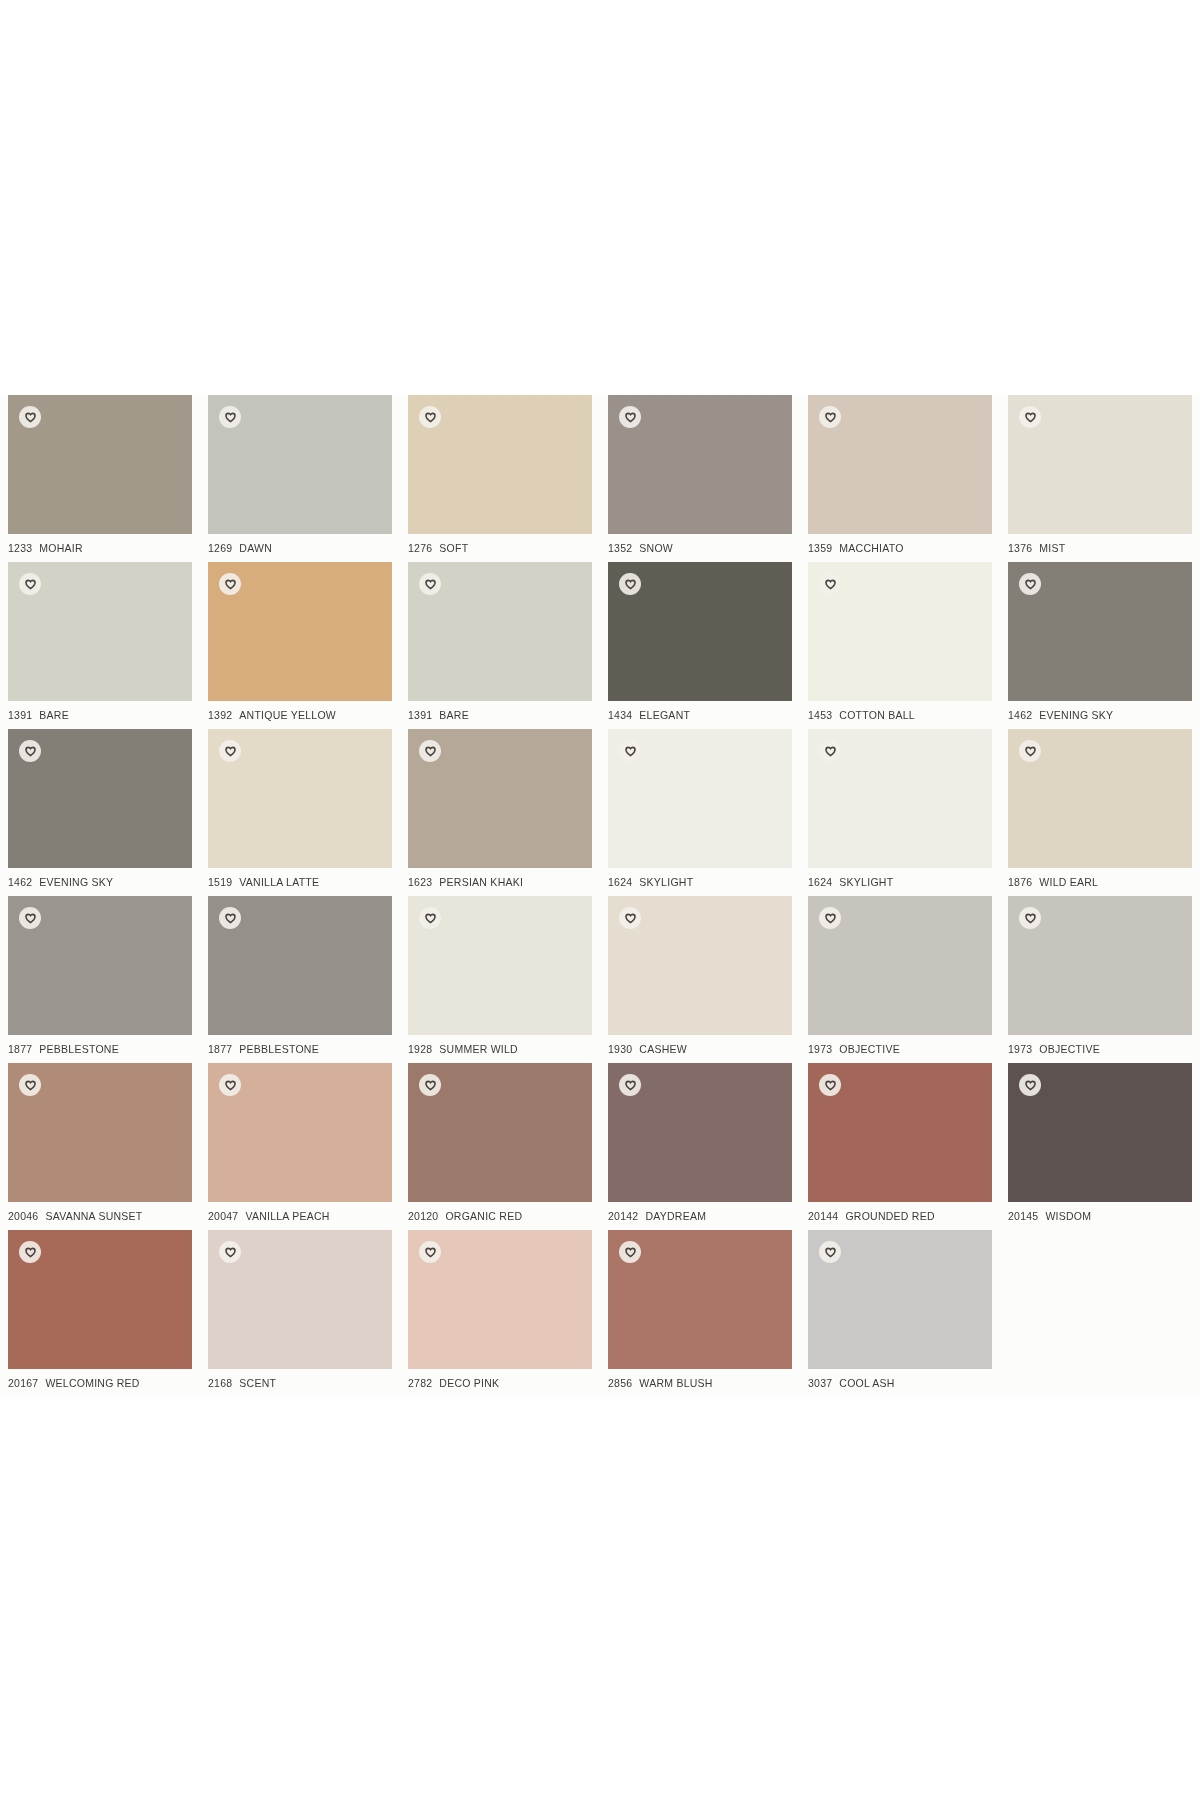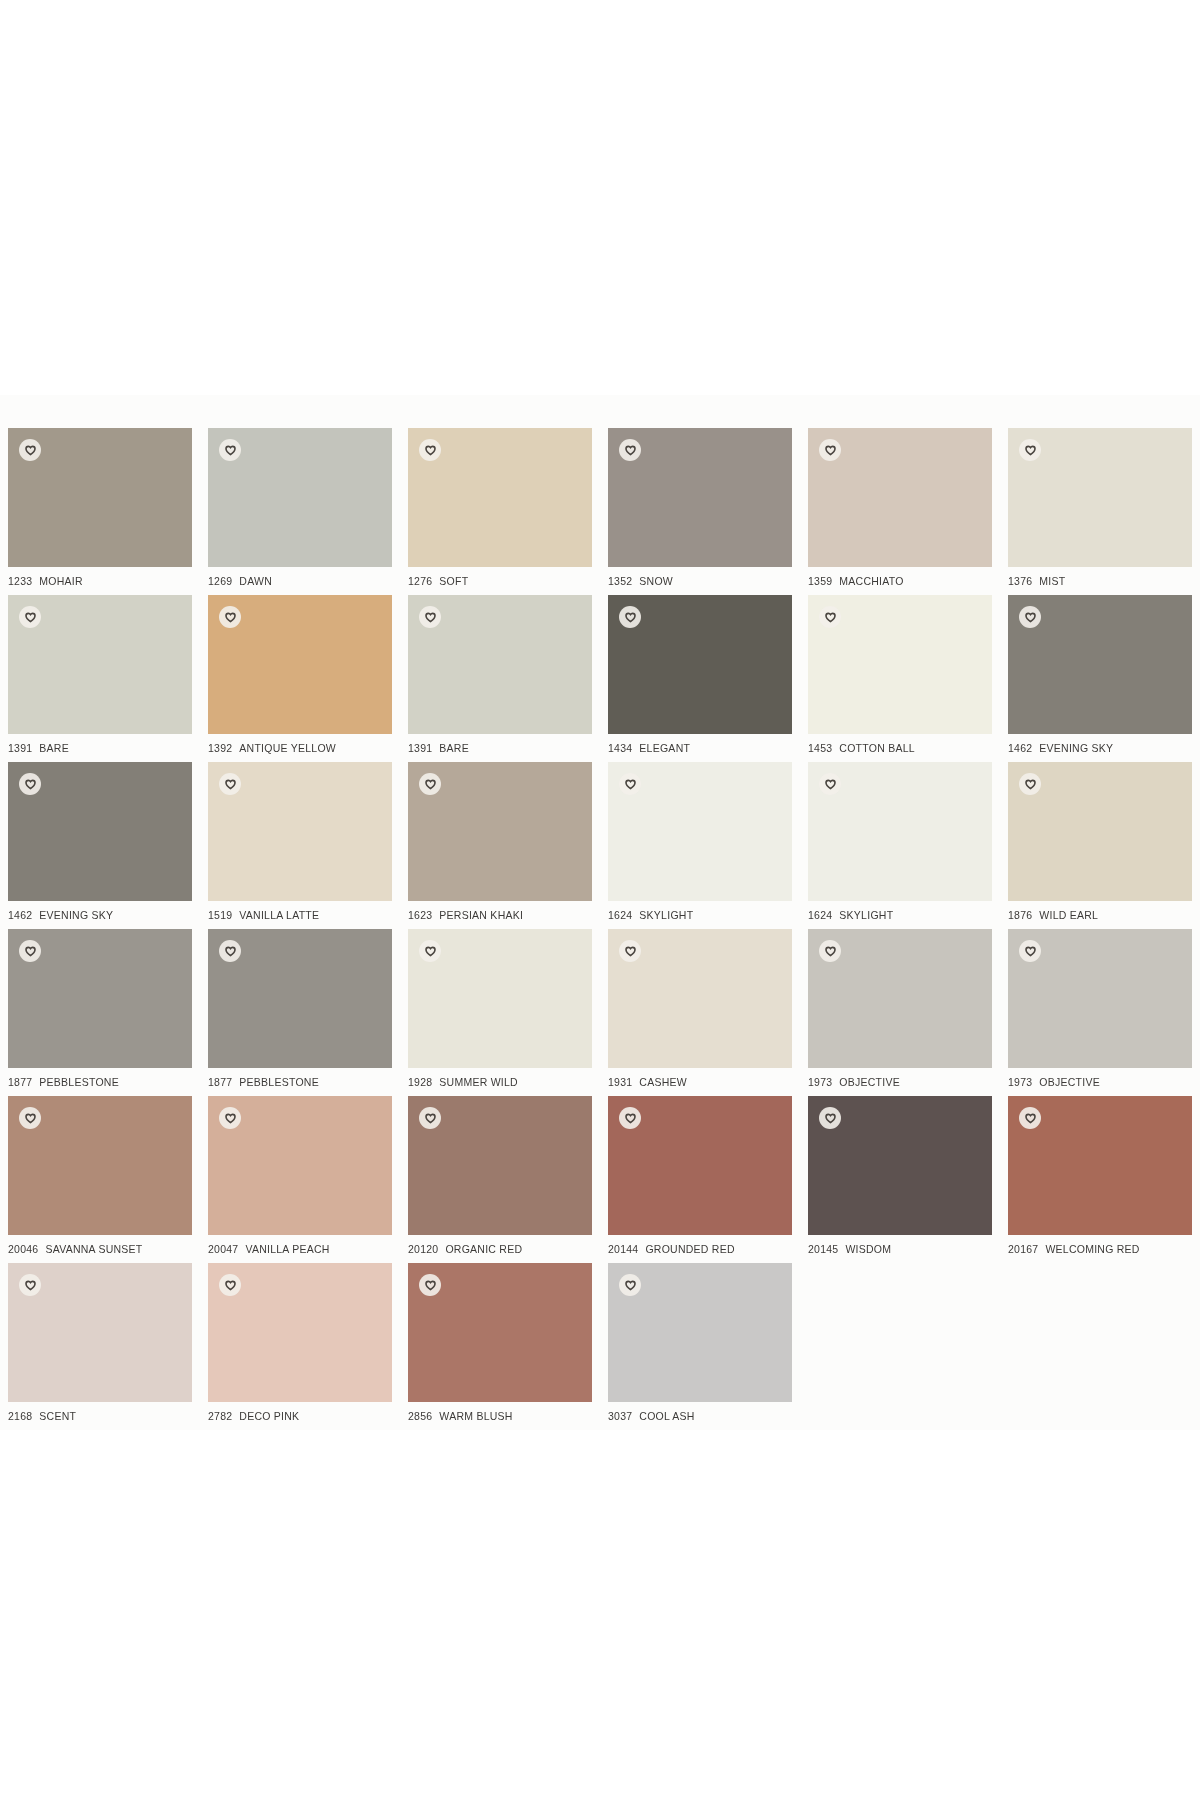--- a/index.html
+++ b/index.html
@@ -31,21 +31,20 @@
     padding: 0;
   }
 
   #swatch-grid {
     display: grid;
     grid-template-columns: repeat(6, 200px);
     grid-auto-rows: 167px;
     column-gap: 0px;
     row-gap: 0px;
     width: 986px;
-    margin-top: 33px;
   }
 
   .swatch-cell {
     position: relative;
     width: 200px;
     height: 167px;
     padding: 0 0 0 0;
     background: #fcfcfb;
   }
 
@@ -322,21 +321,21 @@
           <div class="swatch-label"><span class="swatch-code">1928</span><span class="swatch-name">SUMMER WILD</span></div>
         </div>
         <div class="swatch-cell">
           <div class="swatch-chip" style="background: rgb(229, 222, 208);">
             <div class="fav-badge">
               <svg viewBox="0 0 11 11" xmlns="http://www.w3.org/2000/svg">
                 <path d="M5.5 9.6 C5.5 9.6 1 6.6 1 3.85 C1 2.4 2.1 1.35 3.4 1.35 C4.25 1.35 5.05 1.8 5.5 2.5 C5.95 1.8 6.75 1.35 7.6 1.35 C8.9 1.35 10 2.4 10 3.85 C10 6.6 5.5 9.6 5.5 9.6 Z"></path>
               </svg>
             </div>
           </div>
-          <div class="swatch-label"><span class="swatch-code">1931</span><span class="swatch-name">CASHEW</span></div>
+          <div class="swatch-label"><span class="swatch-code">1930</span><span class="swatch-name">CASHEW</span></div>
         </div>
         <div class="swatch-cell">
           <div class="swatch-chip" style="background: rgb(199, 196, 189);">
             <div class="fav-badge">
               <svg viewBox="0 0 11 11" xmlns="http://www.w3.org/2000/svg">
                 <path d="M5.5 9.6 C5.5 9.6 1 6.6 1 3.85 C1 2.4 2.1 1.35 3.4 1.35 C4.25 1.35 5.05 1.8 5.5 2.5 C5.95 1.8 6.75 1.35 7.6 1.35 C8.9 1.35 10 2.4 10 3.85 C10 6.6 5.5 9.6 5.5 9.6 Z"></path>
               </svg>
             </div>
           </div>
           <div class="swatch-label"><span class="swatch-code">1973</span><span class="swatch-name">OBJECTIVE</span></div>
@@ -373,20 +372,30 @@
         </div>
         <div class="swatch-cell">
           <div class="swatch-chip" style="background: rgb(155, 122, 108);">
             <div class="fav-badge">
               <svg viewBox="0 0 11 11" xmlns="http://www.w3.org/2000/svg">
                 <path d="M5.5 9.6 C5.5 9.6 1 6.6 1 3.85 C1 2.4 2.1 1.35 3.4 1.35 C4.25 1.35 5.05 1.8 5.5 2.5 C5.95 1.8 6.75 1.35 7.6 1.35 C8.9 1.35 10 2.4 10 3.85 C10 6.6 5.5 9.6 5.5 9.6 Z"></path>
               </svg>
             </div>
           </div>
           <div class="swatch-label"><span class="swatch-code">20120</span><span class="swatch-name">ORGANIC RED</span></div>
+        </div>
+        <div class="swatch-cell">
+          <div class="swatch-chip" style="background: rgb(131, 108, 103);">
+            <div class="fav-badge">
+              <svg viewBox="0 0 11 11" xmlns="http://www.w3.org/2000/svg">
+                <path d="M5.5 9.6 C5.5 9.6 1 6.6 1 3.85 C1 2.4 2.1 1.35 3.4 1.35 C4.25 1.35 5.05 1.8 5.5 2.5 C5.95 1.8 6.75 1.35 7.6 1.35 C8.9 1.35 10 2.4 10 3.85 C10 6.6 5.5 9.6 5.5 9.6 Z"></path>
+              </svg>
+            </div>
+          </div>
+          <div class="swatch-label"><span class="swatch-code">20142</span><span class="swatch-name">DAYDREAM</span></div>
         </div>
         <div class="swatch-cell">
           <div class="swatch-chip" style="background: rgb(163, 103, 90);">
             <div class="fav-badge">
               <svg viewBox="0 0 11 11" xmlns="http://www.w3.org/2000/svg">
                 <path d="M5.5 9.6 C5.5 9.6 1 6.6 1 3.85 C1 2.4 2.1 1.35 3.4 1.35 C4.25 1.35 5.05 1.8 5.5 2.5 C5.95 1.8 6.75 1.35 7.6 1.35 C8.9 1.35 10 2.4 10 3.85 C10 6.6 5.5 9.6 5.5 9.6 Z"></path>
               </svg>
             </div>
           </div>
           <div class="swatch-label"><span class="swatch-code">20144</span><span class="swatch-name">GROUNDED RED</span></div>

